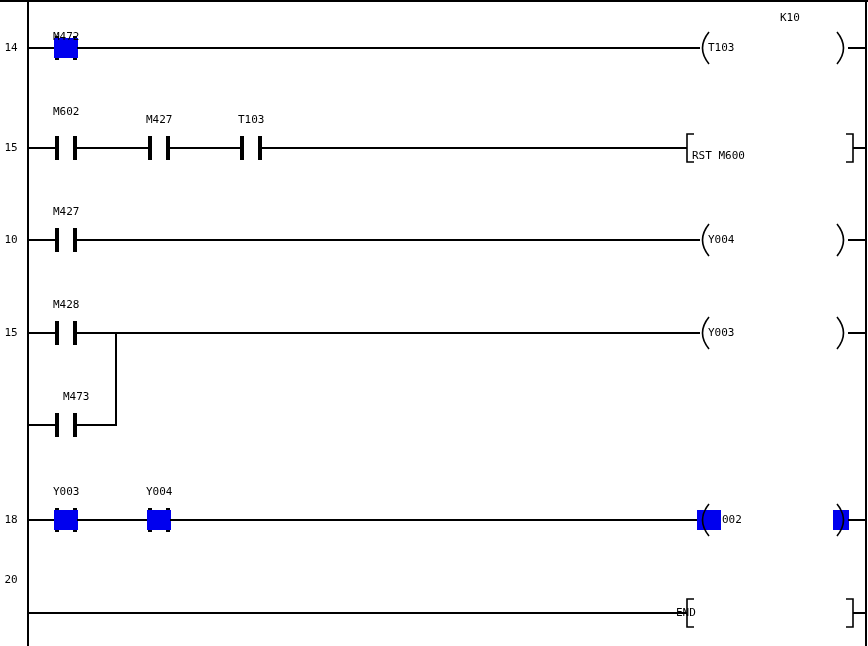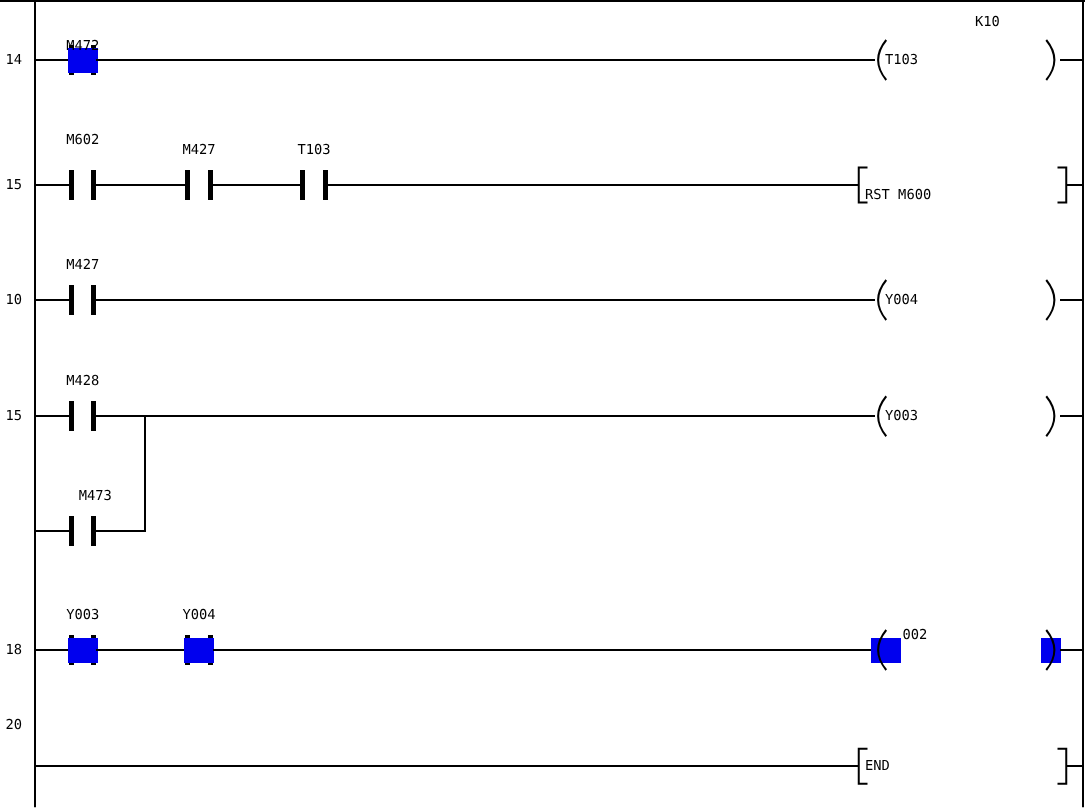--- a/index.html
+++ b/index.html
@@ -150,17 +150,17 @@
 
   <div class="lbl" style="left:53px;top:204px">M427</div>
   <div class="lbl" style="left:708px;top:232px">Y004</div>
 
   <div class="lbl" style="left:53px;top:297px">M428</div>
   <div class="lbl" style="left:63px;top:389px">M473</div>
   <div class="lbl" style="left:708px;top:325px">Y003</div>
 
   <div class="lbl" style="left:53px;top:484px">Y003</div>
   <div class="lbl" style="left:146px;top:484px">Y004</div>
-  <div class="lbl" style="left:722px;top:500px">002</div>
+  <div class="lbl" style="left:722px;top:512px">002</div>
 
-  <div class="lbl" style="left:692px;top:605px">END</div>
+  <div class="lbl" style="left:676px;top:605px">END</div>
 
 </div>
 
 </body></html>

